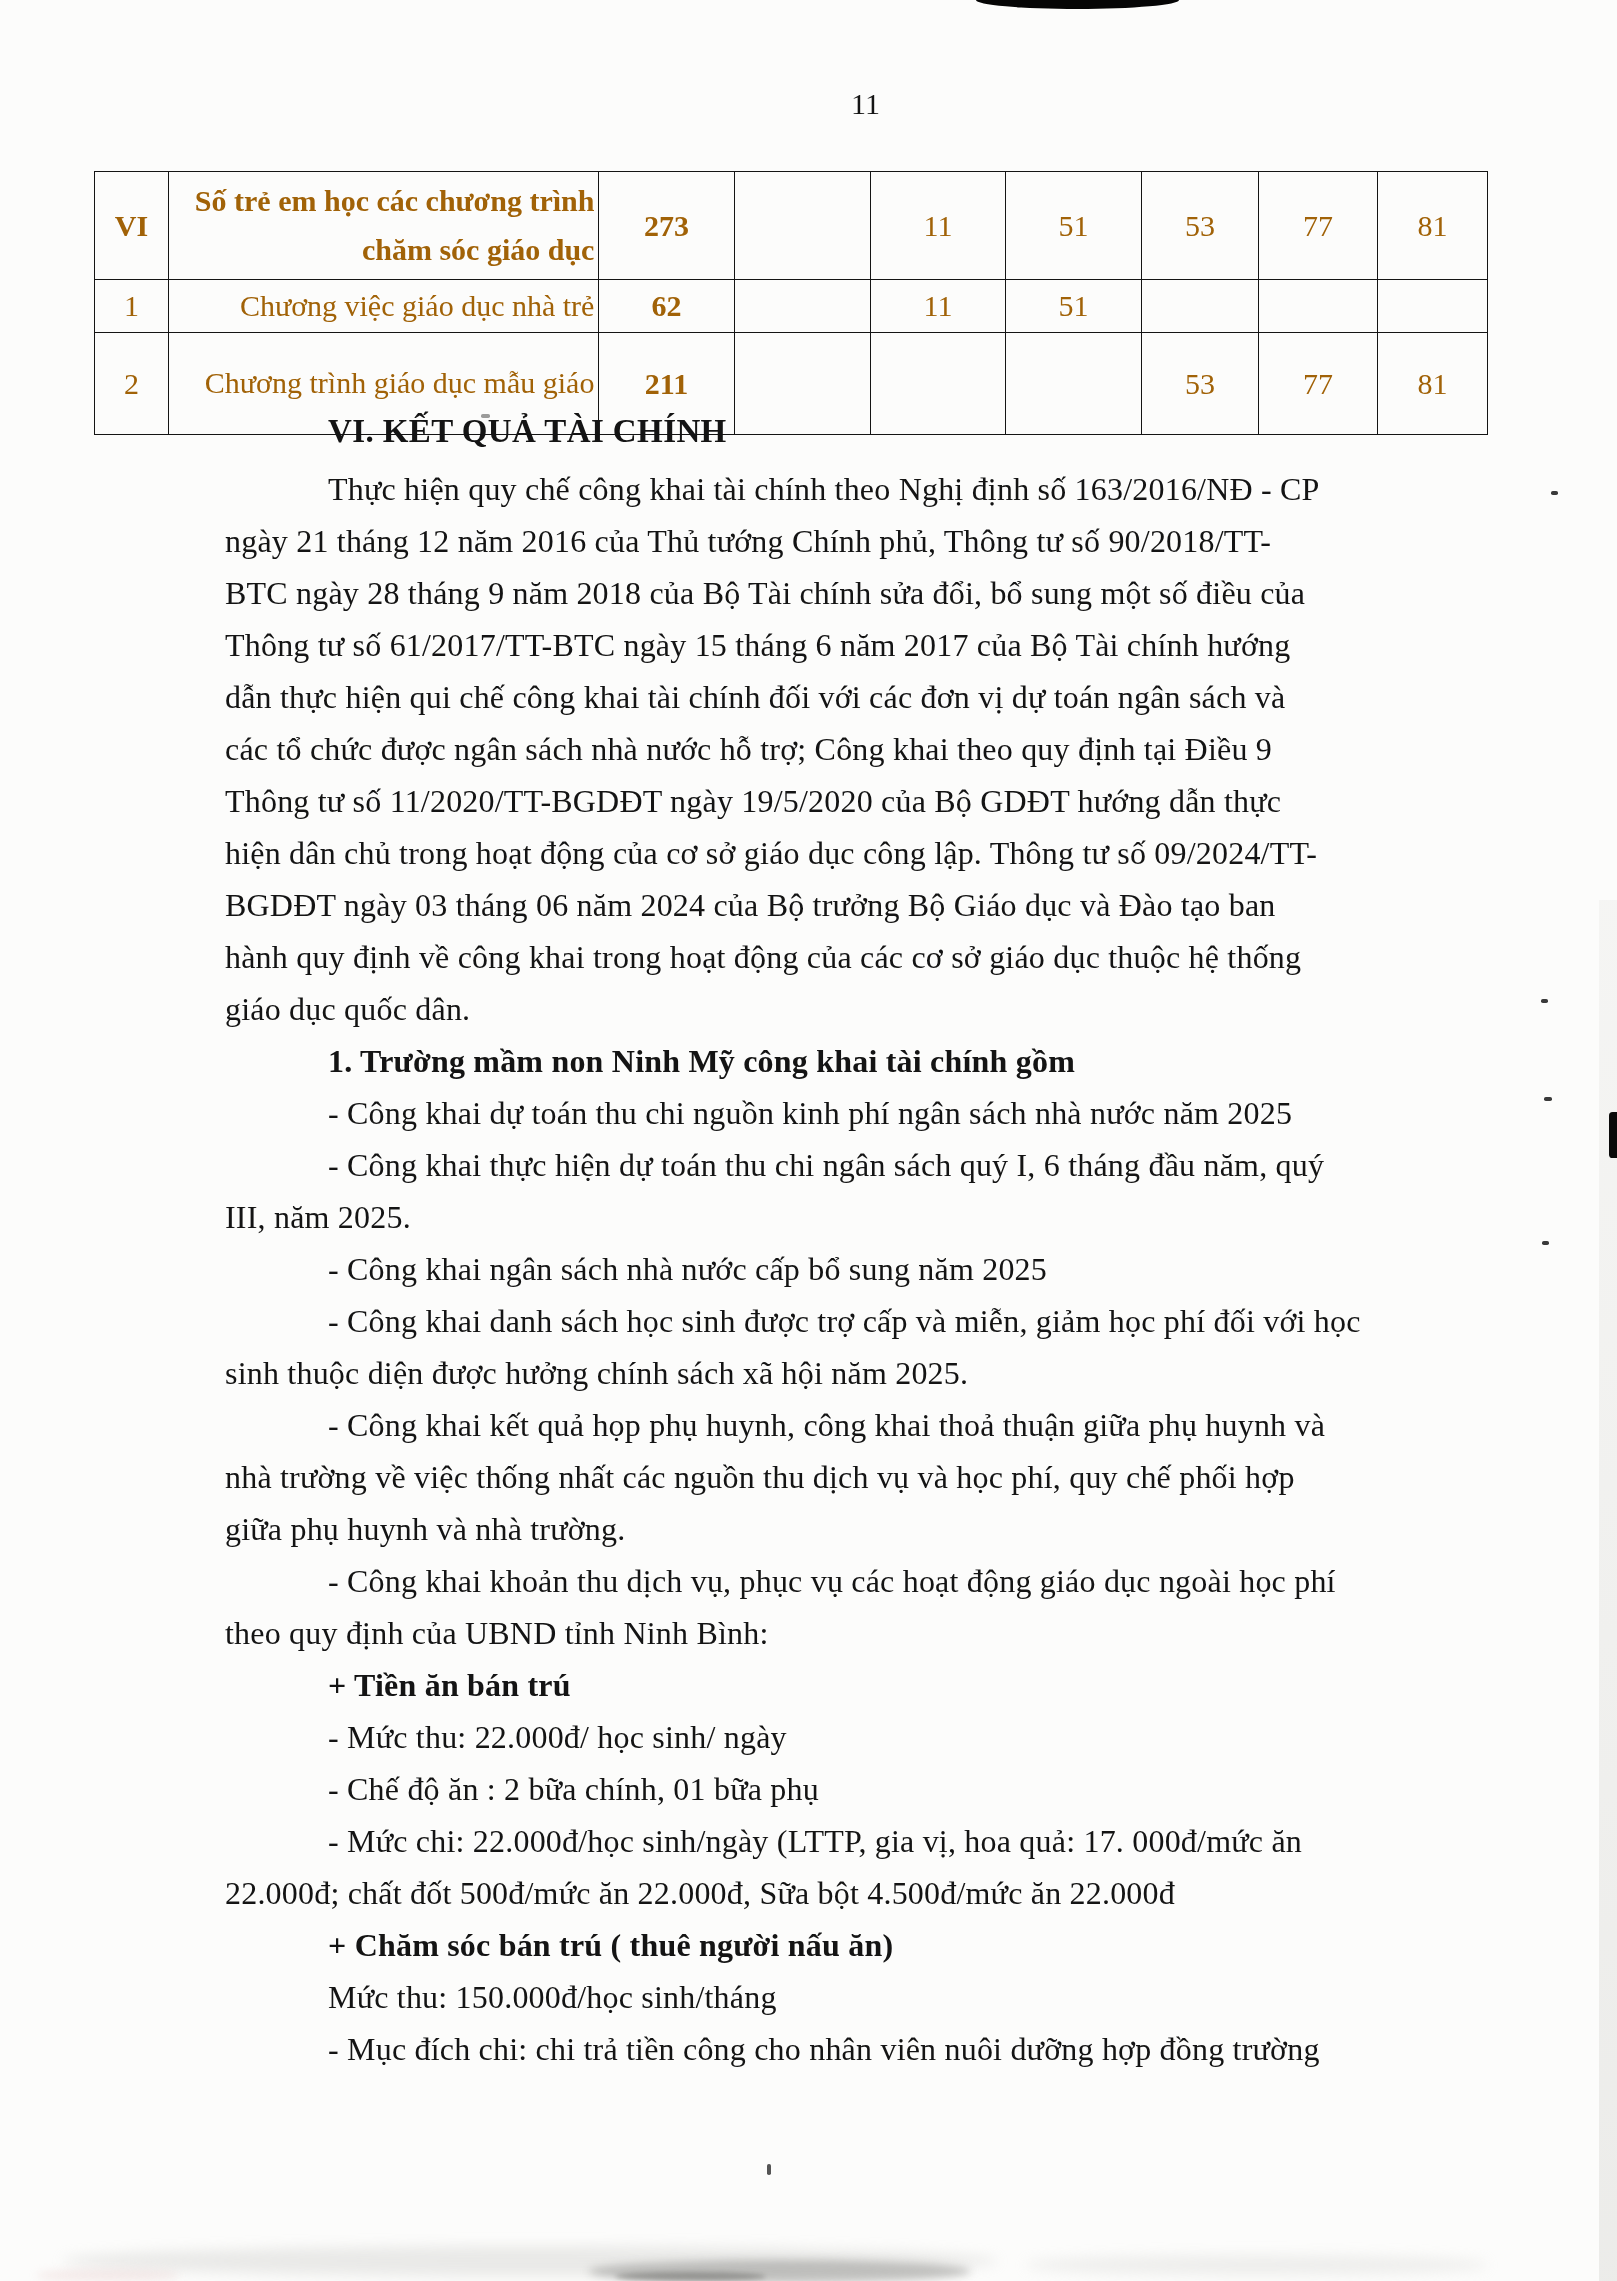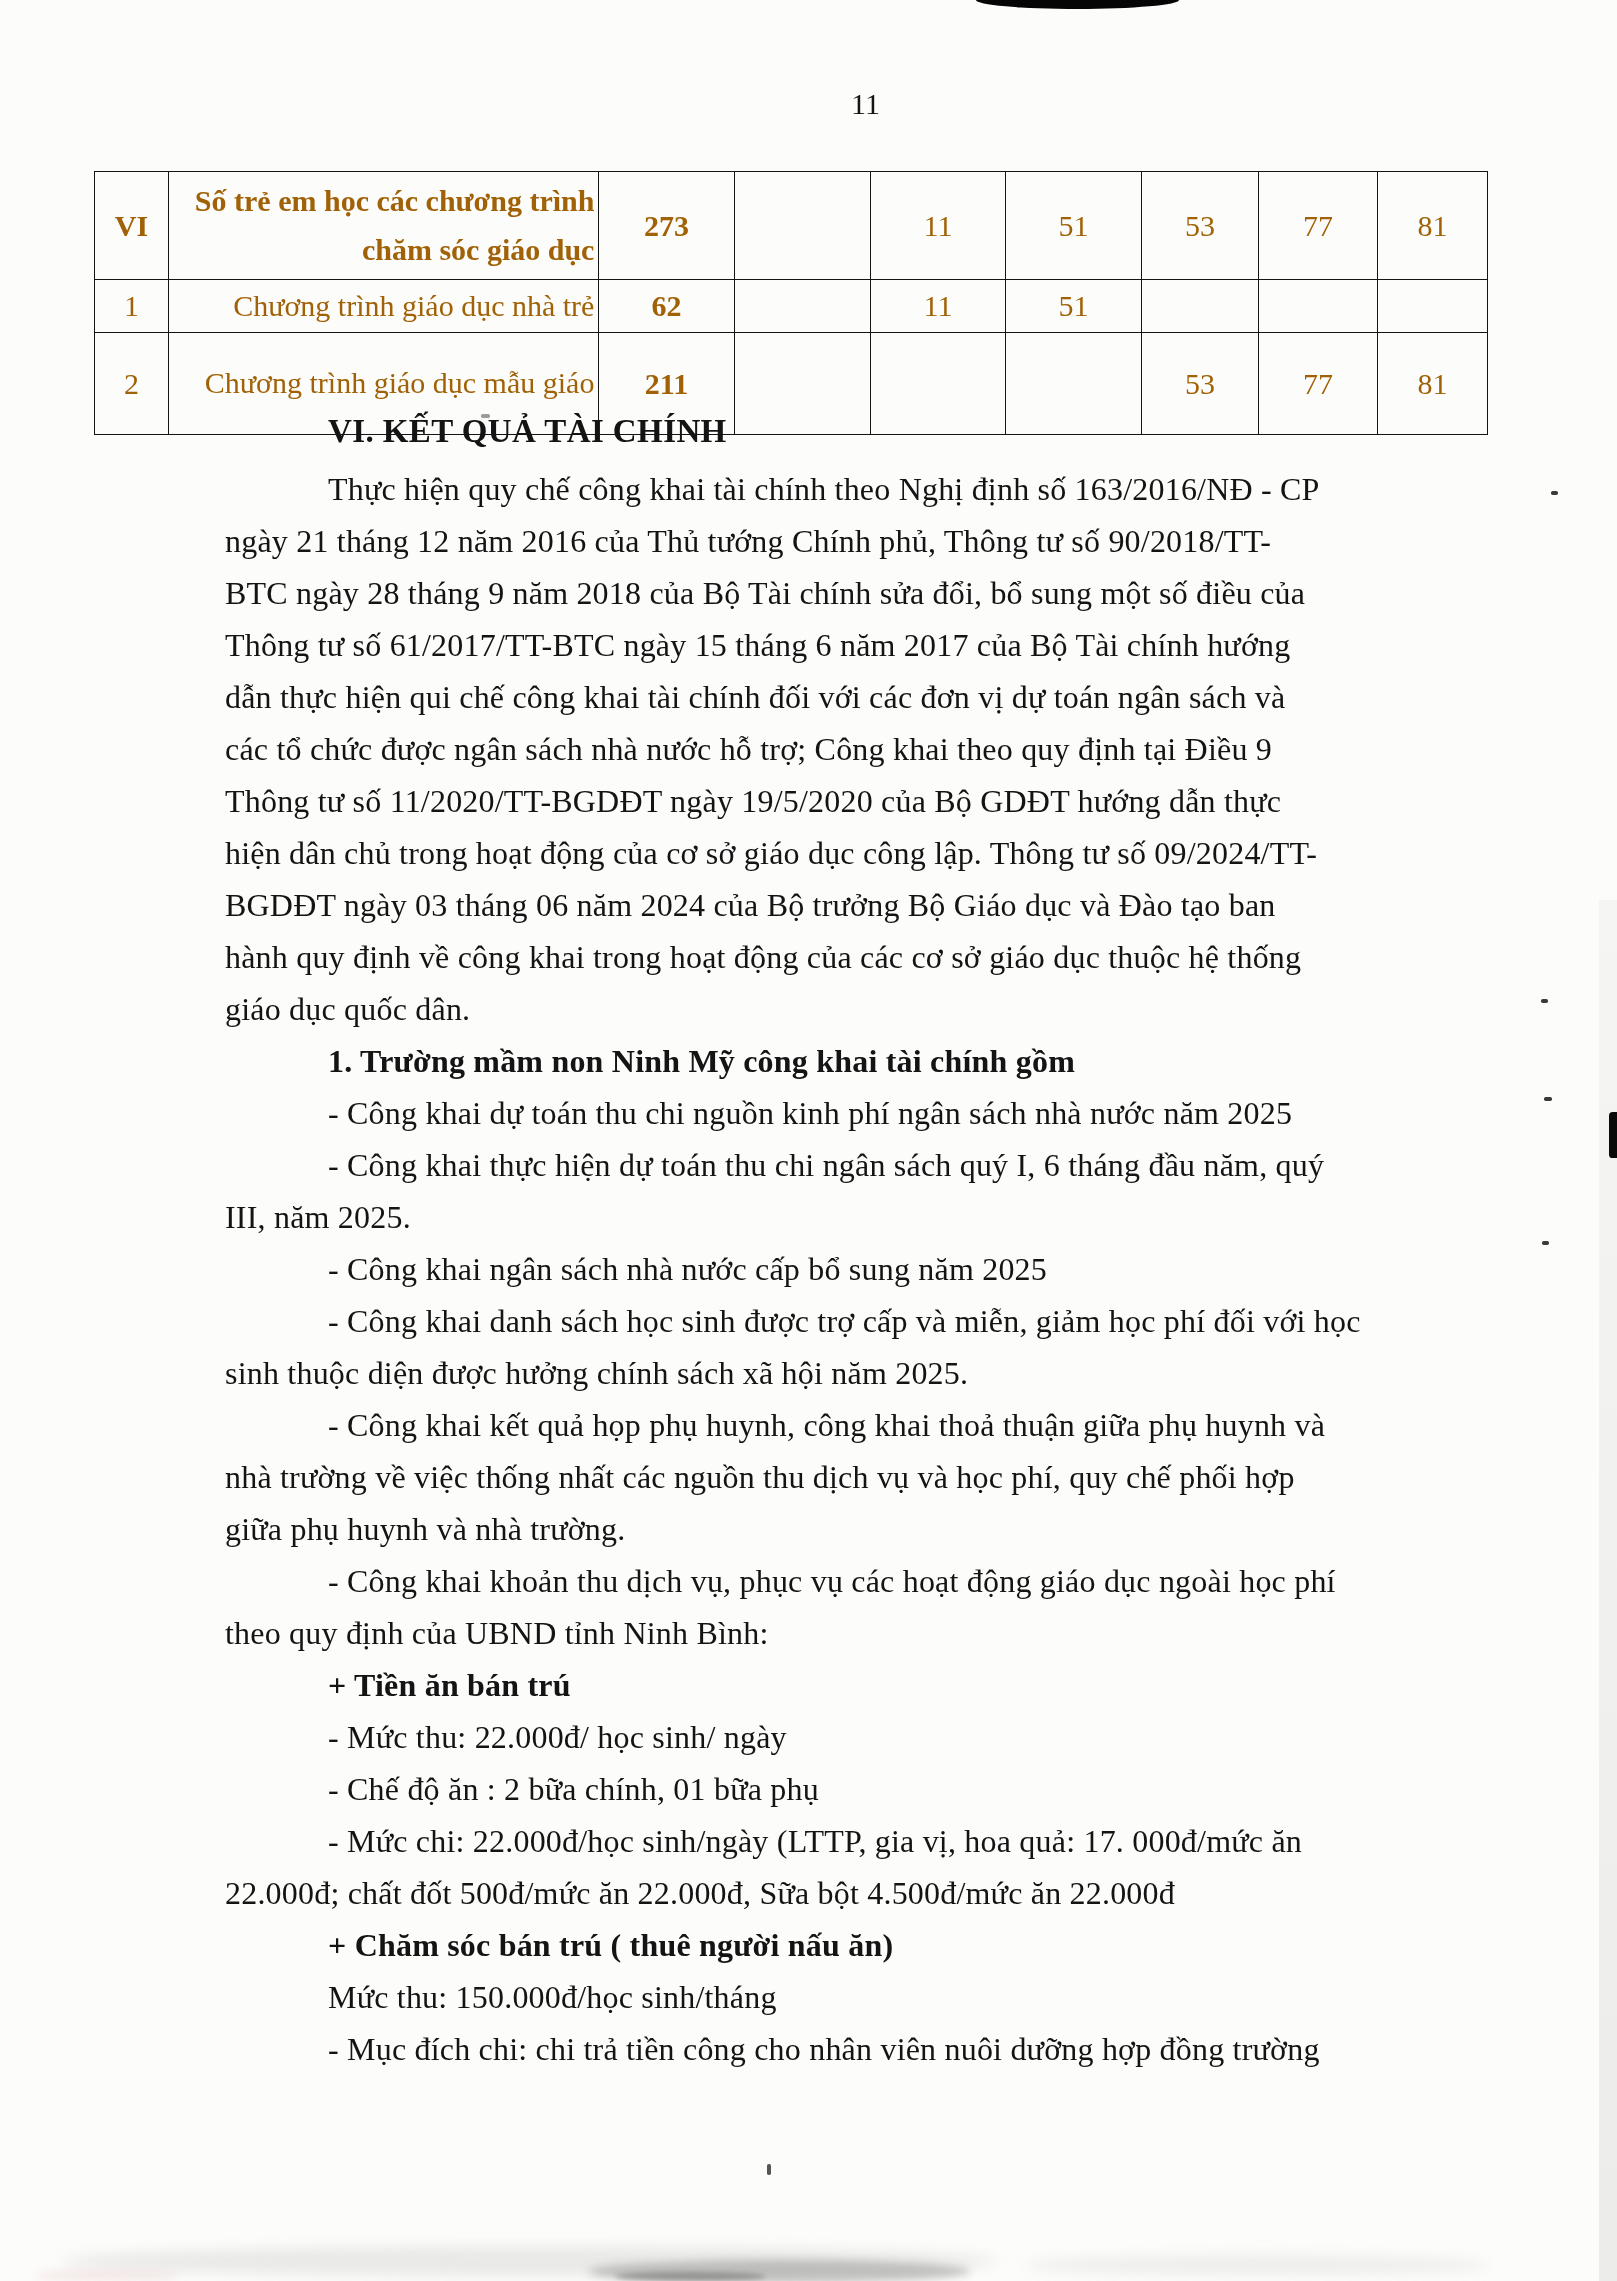--- a/index.html
+++ b/index.html
@@ -130,21 +130,21 @@
           <td class="c-num"></td>
           <td class="c-num">11</td>
           <td class="c-num">51</td>
           <td class="c-num">53</td>
           <td class="c-num">77</td>
           <td class="c-num">81</td>
         </tr>
 
         <tr>
           <td class="c-no">1</td>
-          <td class="c-label">Chương trình giáo dục nhà trẻ</td>
+          <td class="c-label">Chương việc giáo dục nhà trẻ</td>
           <td class="c-num c-total">62</td>
           <td class="c-num"></td>
           <td class="c-num">11</td>
           <td class="c-num">51</td>
           <td class="c-num"></td>
           <td class="c-num"></td>
           <td class="c-num"></td>
         </tr>
 
         <tr>

